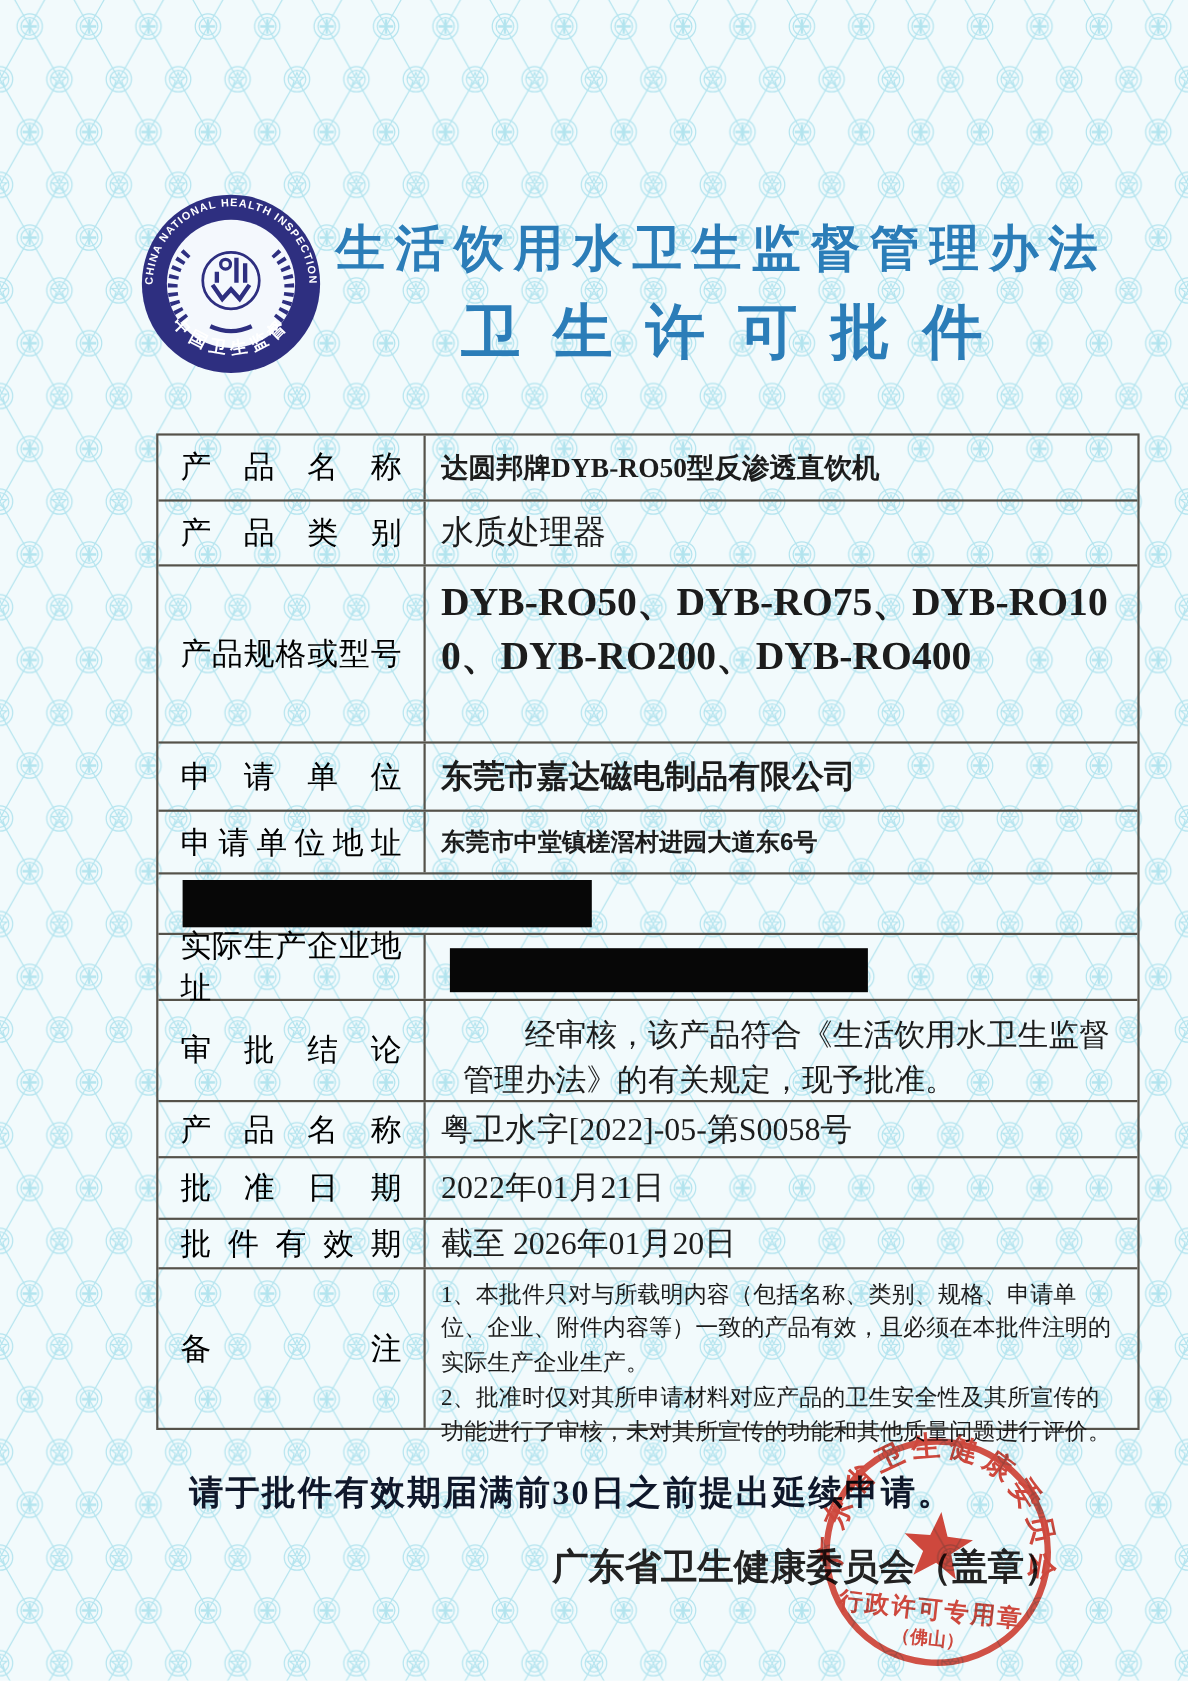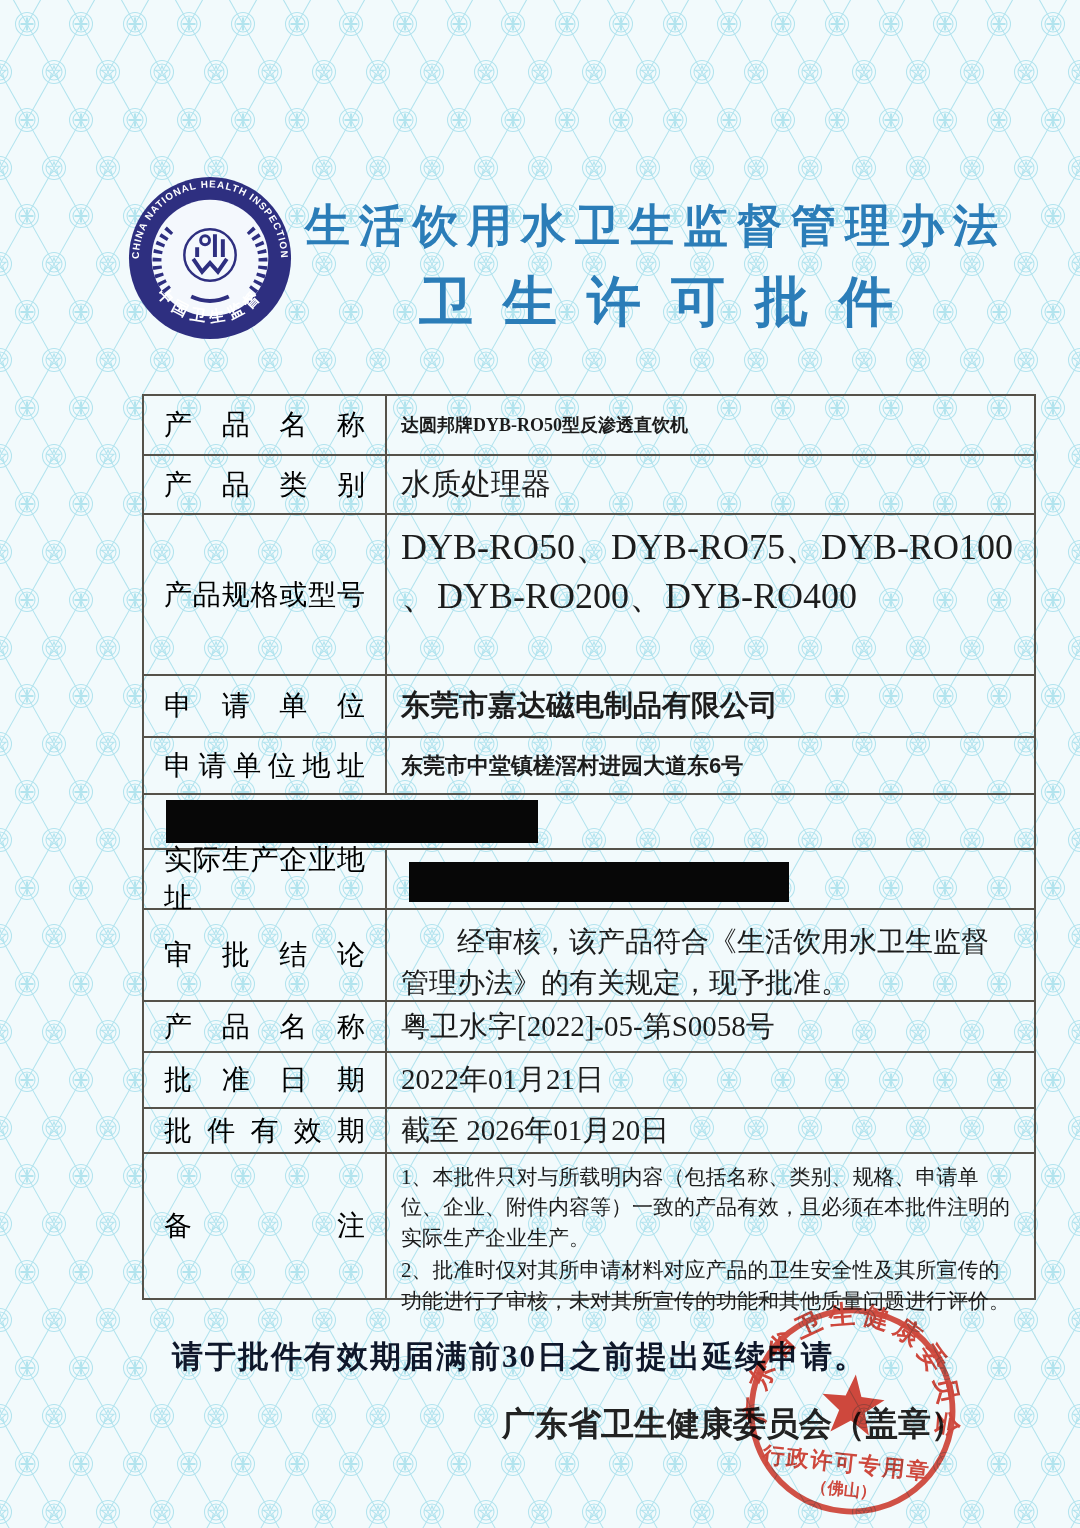--- a/index.html
+++ b/index.html
@@ -43,31 +43,31 @@
   }
   .cell-label span{
     flex:1;text-align:justify;text-align-last:justify;text-justify:inter-character;
   }
   .cell-value{
     flex:1;display:flex;align-items:center;box-sizing:border-box;
     padding:0 14px;
     font-family:"Liberation Serif",serif;
     font-size:28px;color:#1c1c1c;
   }
-  .v-name{font-size:18px;font-weight:bold;border-radius:26px;}
+  .v-name{font-size:25px;font-weight:bold;border-radius:26px;}
   .v-cat{font-size:30px;}
   .v-spec{
     align-items:flex-start;padding-top:8px;padding-right:16px;
-    font-size:36px;font-weight:normal;line-height:1.35;line-break:anywhere;
+    font-size:36px;font-weight:bold;line-height:1.35;line-break:anywhere;
   }
   .v-applicant{font-size:29px;font-weight:600;}
   .v-addr{font-size:22px;font-weight:bold;font-family:"Liberation Sans",sans-serif;}
   .v-conclusion{
     display:block;padding-top:12px;padding-right:20px;
-    font-size:28px;line-height:1.45;text-indent:2em;
+    font-size:28px;line-height:1.45;text-indent:2em;margin-left:20px;
   }
   .v-doc{font-size:29px;}
   .v-remark{
     display:block;padding-top:8px;
     font-size:21px;line-height:1.45;font-family:"Liberation Serif",serif;
   }
   .v-remark p{margin:0 0 2px 0;}
   .bar{background:#070707;}
   .bar6{width:372px;height:43px;margin-left:8px;}
   .bar7{width:380px;height:40px;margin-left:8px;margin-top:6px;}

